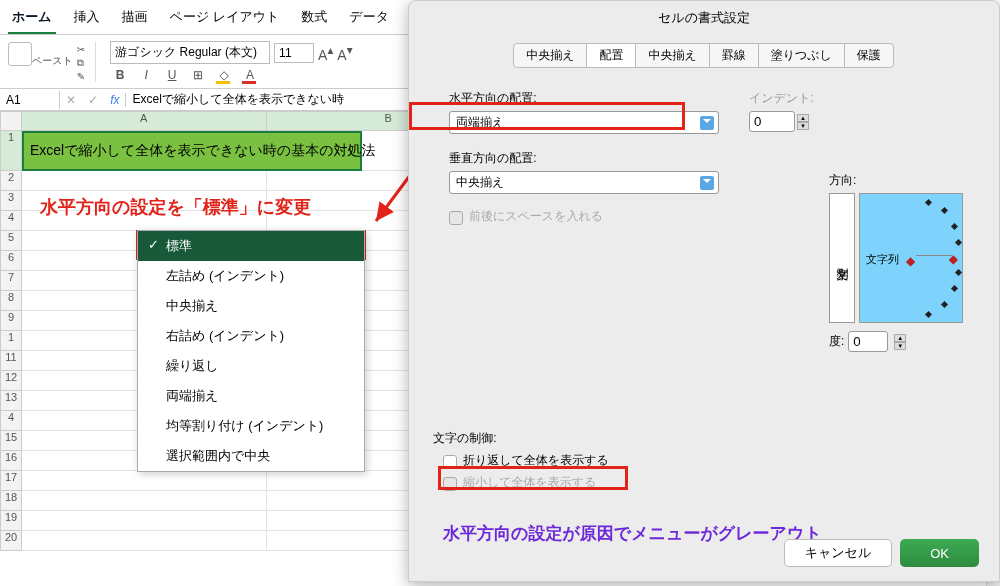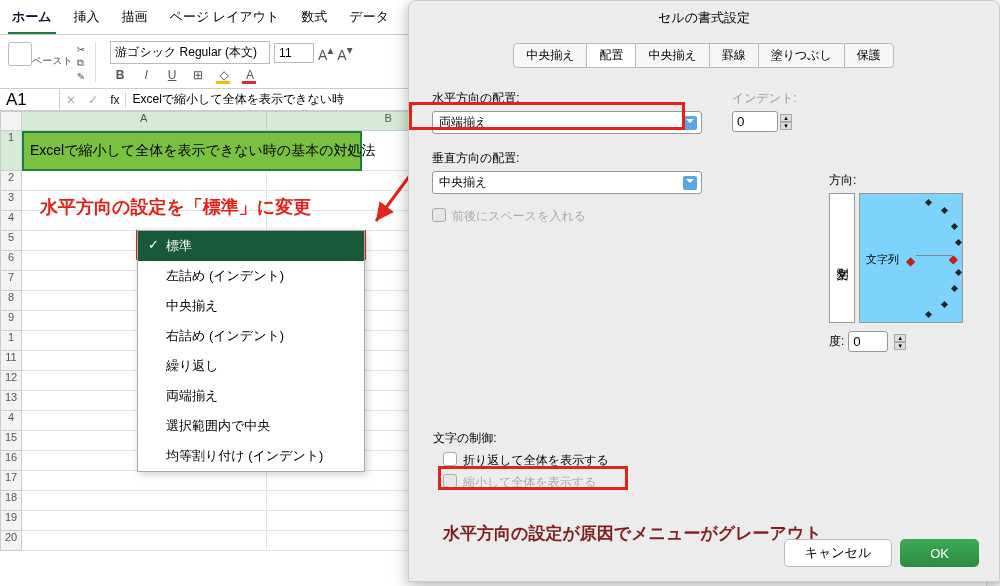--- a/index.html
+++ b/index.html
@@ -18,22 +18,22 @@
   .font-controls { display: flex; flex-direction: column; gap: 4px; padding: 0 8px; }
   .font-row1 { display: flex; gap: 4px; align-items: center; }
   .font-select { border: 1px solid #bbb; padding: 2px 4px; font-size: 12px; width: 160px; }
   .size-select { border: 1px solid #bbb; padding: 2px 4px; font-size: 12px; width: 40px; }
   .fsize-btn { color:#555; font-size:14px; }
   .font-row2 { display: flex; gap: 6px; align-items: center; }
   .fmt-btn { width: 20px; text-align: center; color: #555; }
 
   
   .fbar { display: flex; align-items: center; border-bottom: 1px solid #ccc; height: 22px; }
-  .name-box { width: 60px; border-right: 1px solid #ccc; padding: 2px 6px; font-size: 17px; }
-  .fx { padding: 0 6px; color: #0f172a; border-right: 1px solid #ccc; }
+  .name-box { width: 60px; border-right: 1px solid #ccc; padding: 2px 6px; font-size: 12px; }
+  .fx { padding: 0 6px; font-style: italic; color: #3b82f6; border-right: 1px solid #ccc; }
   .formula { padding: 2px 6px; flex: 1; }
 
   
   .sheet { position: relative; height: 490px; }
   .col-headers { display: flex; height: 20px; }
   .corner { width: 22px; border: 1px solid #ccc; background: #f3f3f3; }
   .col-head { flex: 1; border: 1px solid #ccc; border-left: none; background: #f3f3f3; text-align: center; font-size: 11px; color: #555; }
   .col-head.sel { background: #d6ead8; }
   .row { display: flex; height: 20px; }
   .row.tall { height: 40px; }
@@ -54,48 +54,48 @@
   .dd-item.sel::before { content: "✓"; position: absolute; left: 10px; }
 
   
   .dialog { position: absolute; left: 408px; top: 0; width: 592px; height: 582px; background: #ececec; border: 1px solid #ccc; border-radius: 8px 8px 0 0; box-shadow: 0 4px 16px rgba(0,0,0,.3); }
   .dlg-title { text-align: center; padding: 8px 0; font-size: 13px; }
   .dlg-tabs { display: flex; justify-content: center; gap: 0; margin: 8px 0 12px; }
   .dlg-tab { padding: 3px 12px; font-size: 12px; background: #f6f6f6; border: 1px solid #bbb; margin-left:-1px;}
   .dlg-tab:first-child { border-radius: 4px 0 0 4px; }
   .dlg-tab:last-child { border-radius: 0 4px 4px 0; }
   .dlg-tab.active { background: #fff; }
-  .dlg-body { padding: 0 23px; position:relative;margin-top:16px; }
+  .dlg-body { padding: 0 40px; position:relative;margin-top:16px; }
   .field-label { font-size: 12px; margin-bottom: 4px; margin-top: 6px; }
   .field-label.gray { color: #999; }
   .select-box { display: inline-flex; align-items: center; justify-content: space-between; border: 1px solid #999; background: #fff; padding: 2px 4px 2px 6px; border-radius: 3px; font-size: 12px; }
   .select-box.wide { width: 270px; }
   .sel-arrow { display:inline-block; width:14px; height:14px; background:#5aa7e8; border-radius:2px; position:relative; }
   .sel-arrow::after { content:""; position:absolute; left:3px; top:3px; border:4px solid transparent; border-top-color:#fff; }
   .red-hz { position: absolute; border: 3px solid #e2231a; pointer-events:none; }
   .indent-input { width: 46px; border: 1px solid #999; background: #fff; padding: 2px 4px; border-radius: 3px; }
   .stepper { display:inline-flex; flex-direction:column; margin-left:2px; }
   .stepper span { width:12px; height:8px; background:#ddd; border:1px solid #aaa; font-size:7px; line-height:6px; text-align:center; }
 
   .orient-box { position: absolute; right: 36px; top: 82px; }
   .orient-preview { display:flex; gap:4px; margin-top:4px; }
   .orient-left { width: 26px; height: 130px; border: 1px solid #999; background: #fff; display:flex; align-items:center; justify-content:center; }
   .orient-left span { writing-mode: vertical-rl; font-size: 12px; }
   .orient-right { width: 104px; height: 130px; border: 1px solid #999; background: #7dd3fc; position:relative; }
   .dot { position:absolute; width:5px; height:5px; background:#222; transform:rotate(45deg); }
   .deg-row { display:flex; align-items:center; gap:4px; margin-top:8px; }
 
   .text-ctrl { position: absolute; left: 24px; top: 340px; }
-  .chk-row { display: flex; align-items: flex-start; gap: 6px; font-size: 12px; margin: 5px 0 5px 10px; }
+  .chk-row { display: flex; align-items: flex-end; gap: 6px; font-size: 12px; margin: 5px 0 5px 10px; }
   .chk-row.gray { color: #aaa; }
   .chk { width: 14px; height: 14px; border: 1px solid #aaa; border-radius: 3px; background: #fff; }
   .chk-row.gray .chk { background:#e6e6e6; }
   .red-shrink { position:absolute; left:29px; top:382px; width:190px; height:24px; border: 3px solid #e2231a; pointer-events:none;}
 
-  .anno2 { position: absolute; left: 34px; top: 438px; color: #7f1d1d; font-weight: 700; font-size: 17px; }
+  .anno2 { position: absolute; left: 34px; top: 438px; color: #6d28d9; font-weight: 700; font-size: 17px; }
 
   .dlg-footer { position: absolute; right: 20px; bottom: 14px; display: flex; gap: 8px; }
   .btn { padding: 4px 20px; border-radius: 5px; font-size: 13px; border: 1px solid #bbb; background: #fff; }
   .btn.primary { background: linear-gradient(#3bab54,#2d8b3f); color: #fff; border: none; padding: 4px 30px; }
 
   
   .arrow { position:absolute; pointer-events:none; }
   .v-scroll { position:absolute; right:0; top:20px; bottom:0; width:14px; background:#f2f2f2; border-left:1px solid #ddd;}
 </style>
 </head>
@@ -311,22 +311,22 @@
 <div class="anno1">水平方向の設定を「標準」に変更</div>
 <div class="red-box-dd"></div>
 
 <div class="dropdown">
   <div class="dd-item sel">標準</div>
   <div class="dd-item">左詰め (インデント)</div>
   <div class="dd-item">中央揃え</div>
   <div class="dd-item">右詰め (インデント)</div>
   <div class="dd-item">繰り返し</div>
   <div class="dd-item">両端揃え</div>
+  <div class="dd-item">均等割り付け (インデント)</div>
   <div class="dd-item">選択範囲内で中央</div>
-  <div class="dd-item">均等割り付け (インデント)</div>
 </div>
 
 <svg class="arrow" style="left:368px; top:103px;" width="100" height="130">
   <defs>
       <marker id="ah" markerWidth="8" markerHeight="8" refX="6" refY="3" orient="auto">
         <path d="M0,0 L6,3 L0,6 Z" fill="#e2231a"></path>
       </marker>
     </defs>
   <line x1="90" y1="8" x2="8" y2="118" stroke="#e2231a" stroke-width="3" marker-end="url(#ah)"></line>
 </svg>

